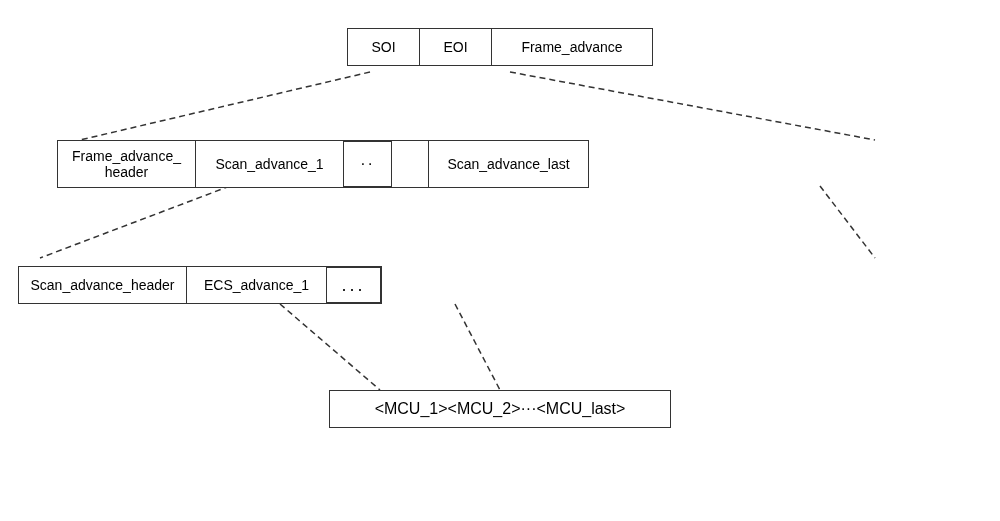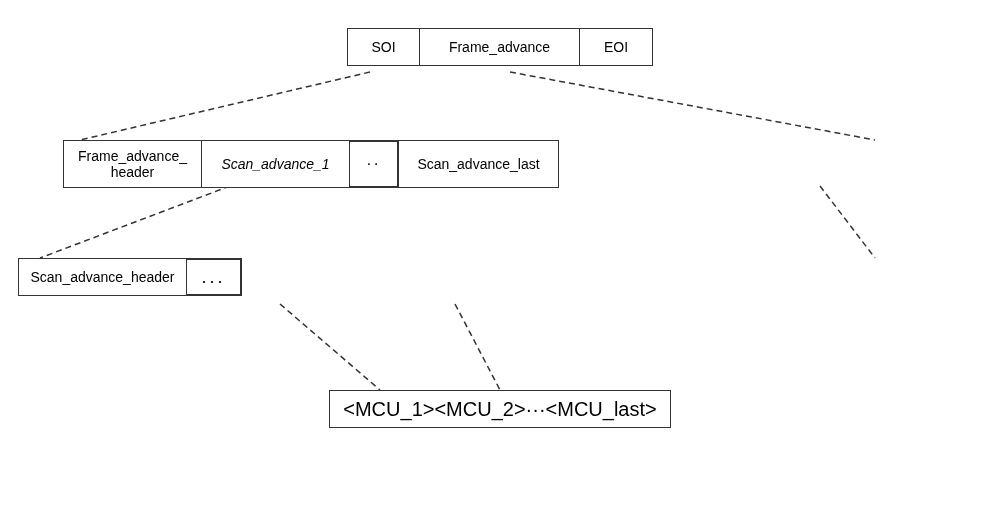--- a/index.html
+++ b/index.html
@@ -81,40 +81,41 @@
     <line x1="820" y1="186" x2="875" y2="258" stroke="#333" stroke-width="1.5" stroke-dasharray="6,4"></line>
 
     <line x1="280" y1="304" x2="380" y2="390" stroke="#333" stroke-width="1.5" stroke-dasharray="6,4"></line>
 
     <line x1="455" y1="304" x2="500" y2="390" stroke="#333" stroke-width="1.5" stroke-dasharray="6,4"></line>
   </svg>
 
   <div class="box-row" style="top: 28px; left: 50%; transform: translateX(-50%);">
     <div class="row-container">
       <div class="box" style="width:72px;">SOI</div>
+      <div class="box" style="width:72px;">EOI</div>
       <div class="box" style="width:160px;">Frame_advance</div>
-      <div class="box" style="width:72px;">EOI</div>
     </div>
   </div>
 
-  <div class="box-row" style="top: 140px; left: 63px; justify-content: center;">
+  <div class="box-row" style="top: 140px; left: 57px; justify-content: center;">
     <div class="row-container">
       <div class="box" style="width:138px; white-space:pre-line; text-align:center; min-height:46px;">Frame_advance_<br>header</div>
-      <div class="box" style="width:148px;font-style:italic;">Scan_advance_1</div>
+      <div class="box" style="width:148px;">Scan_advance_1</div>
       <div class="dots" style="border: 1.5px solid #333; border-left:none; width:48px;">··</div>
-      <div class="box" style="width:160px; border-left:1.5px solid #333;">Scan_advance_last</div>
+      <div class="box" style="width:160px; border-left:1.5px solid #333;margin-left:36px;">Scan_advance_last</div>
     </div>
   </div>
 
-  <div class="box-row" style="top: 258px; left: 18px;">
+  <div class="box-row" style="top: 266px; left: 18px;">
     <div class="row-container">
       <div class="box" style="width:168px;">Scan_advance_header</div>
+      <div class="box" style="width:140px;">ECS_advance_1</div>
       <div class="dots" style="border:1.5px solid #333; border-left:none; width:54px; font-size:18px; letter-spacing:3px;">...</div>
     </div>
   </div>
 
   <div class="box-row" style="top: 390px; left: 50%; transform: translateX(-50%);">
     <div class="row-container">
-      <div class="box" style="width:340px; font-size:20px;">&lt;MCU_1&gt;&lt;MCU_2&gt;···&lt;MCU_last&gt;</div>
+      <div class="box" style="width:340px; font-size:16px;">&lt;MCU_1&gt;&lt;MCU_2&gt;···&lt;MCU_last&gt;</div>
     </div>
   </div>
 
 </div>
 
 </body></html>

